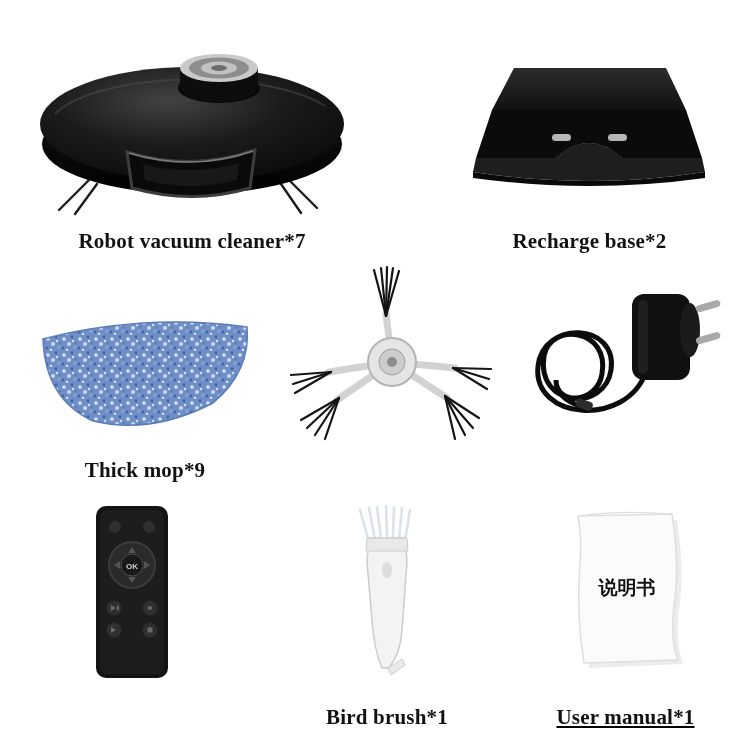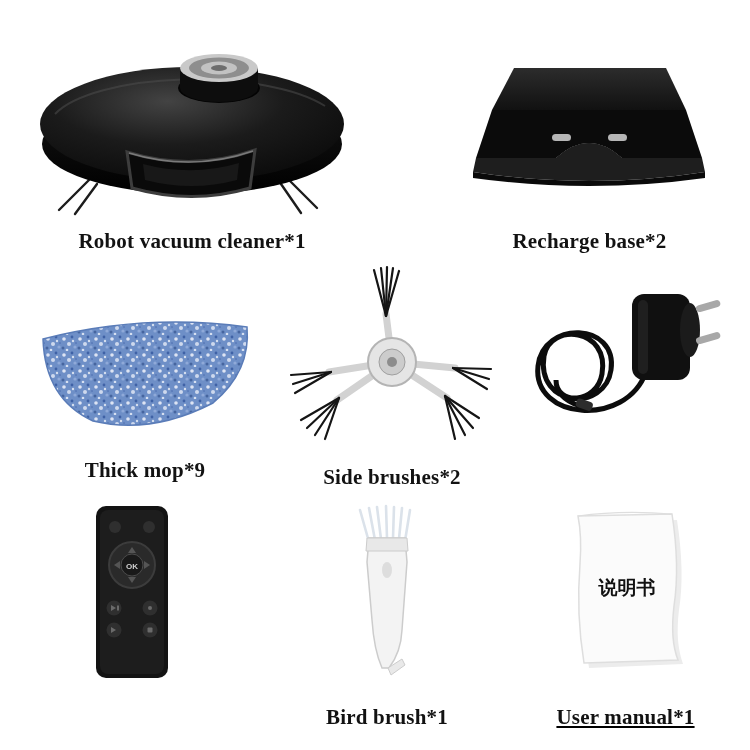--- a/index.html
+++ b/index.html
@@ -52,21 +52,21 @@
         <ellipse cx="192" cy="46" rx="30" ry="10.5" fill="#8e8e8e"></ellipse>
         <ellipse cx="192" cy="46" rx="18" ry="6.5" fill="#c2c2c2"></ellipse>
         <ellipse cx="192" cy="46" rx="8" ry="3" fill="#6d6d6d"></ellipse>
       </g>
       <g>
         <path d="M100 130 Q165 150 228 128 L223 166 Q165 183 105 166 Z" fill="#0a0a0a" stroke="#3d3d3d" stroke-width="3"></path>
         <path d="M102 131 Q165 150 226 129" fill="none" stroke="#8a8a8a" stroke-width="1.6" opacity=".8"></path>
         <path d="M116 142 Q165 155 212 141 L210 158 Q165 170 118 158 Z" fill="#181818"></path>
       </g>
     </svg>
-    <div class="label">Robot vacuum cleaner*1</div>
+    <div class="label">Robot vacuum cleaner*7</div>
   </div>
 
   <div class="cell cell-base">
     <svg class="fig" width="235" height="160" viewBox="0 0 235 160" style="margin-top:14px">
       <defs>
         <linearGradient id="dtop" x1="0" y1="0" x2="0" y2="1">
           <stop offset="0%" stop-color="#2c2c2c"></stop>
           <stop offset="100%" stop-color="#111111"></stop>
         </linearGradient>
       </defs>
@@ -132,21 +132,20 @@
         <line x1="167" y1="106" x2="203" y2="117"></line>
         <line x1="167" y1="106" x2="205" y2="107"></line>
         <line x1="167" y1="106" x2="201" y2="127"></line>
       </g>
       <g>
         <circle cx="106" cy="100" r="24" fill="#e5e5e5" stroke="#b4b4b4" stroke-width="2"></circle>
         <circle cx="106" cy="100" r="13" fill="#cccccc" stroke="#9f9f9f"></circle>
         <circle cx="106" cy="100" r="5" fill="#8c8c8c"></circle>
       </g>
     </svg>
-    <div class="label">Side brushes*2</div>
   </div>
 
   <div class="cell cell-adapter">
     <svg class="fig" width="212" height="158" viewBox="0 0 212 158">
       <path d="M132 94 C 112 150, 18 142, 24 88 C 29 42, 104 44, 97 92 C 91 134, 22 130, 30 78 C 36 44, 96 50, 88 96 C 83 126, 42 128, 42 102 C 42 116, 54 124, 66 128" fill="none" stroke="#0c0c0c" stroke-width="5" stroke-linecap="round"></path>
       <rect x="62" y="122" width="17" height="9" rx="3.5" fill="#2c2c2c" transform="rotate(20 70 126)"></rect>
       <g>
         <rect x="118" y="16" width="58" height="86" rx="12" fill="#101010"></rect>
         <rect x="124" y="22" width="10" height="74" rx="5" fill="#1f1f1f"></rect>
         <ellipse cx="176" cy="52" rx="10" ry="27" fill="#1b1b1b"></ellipse>

